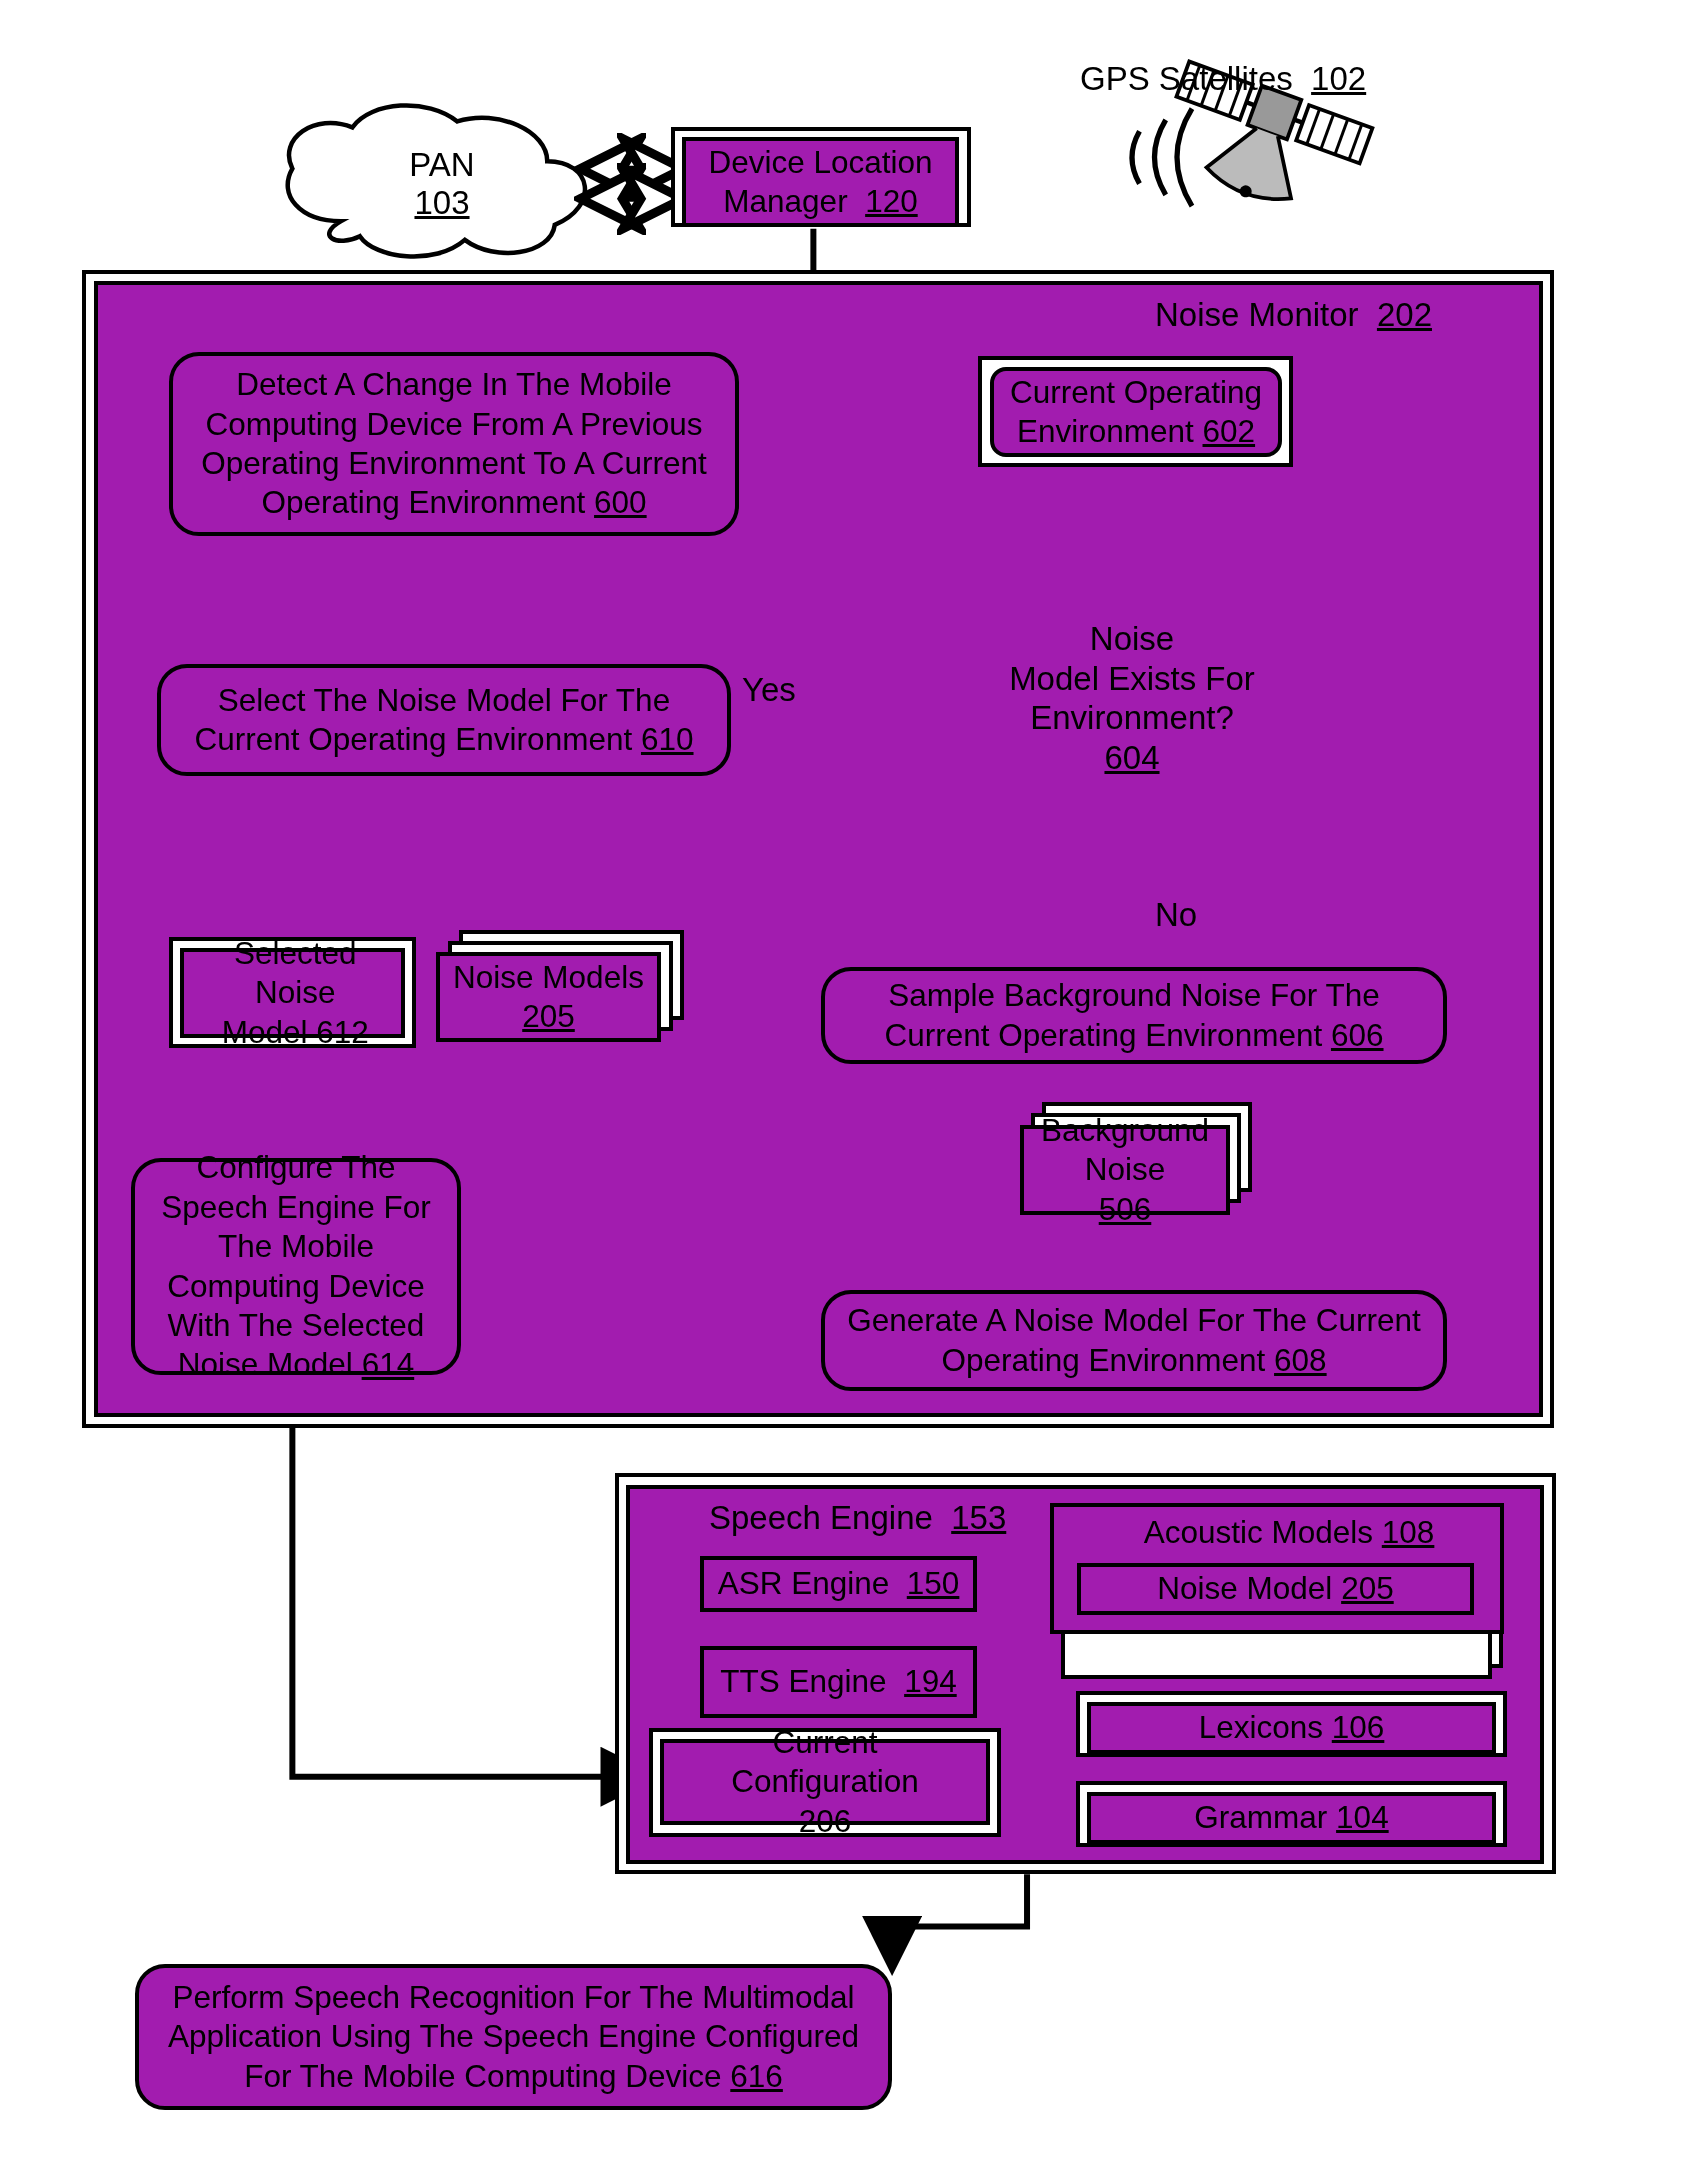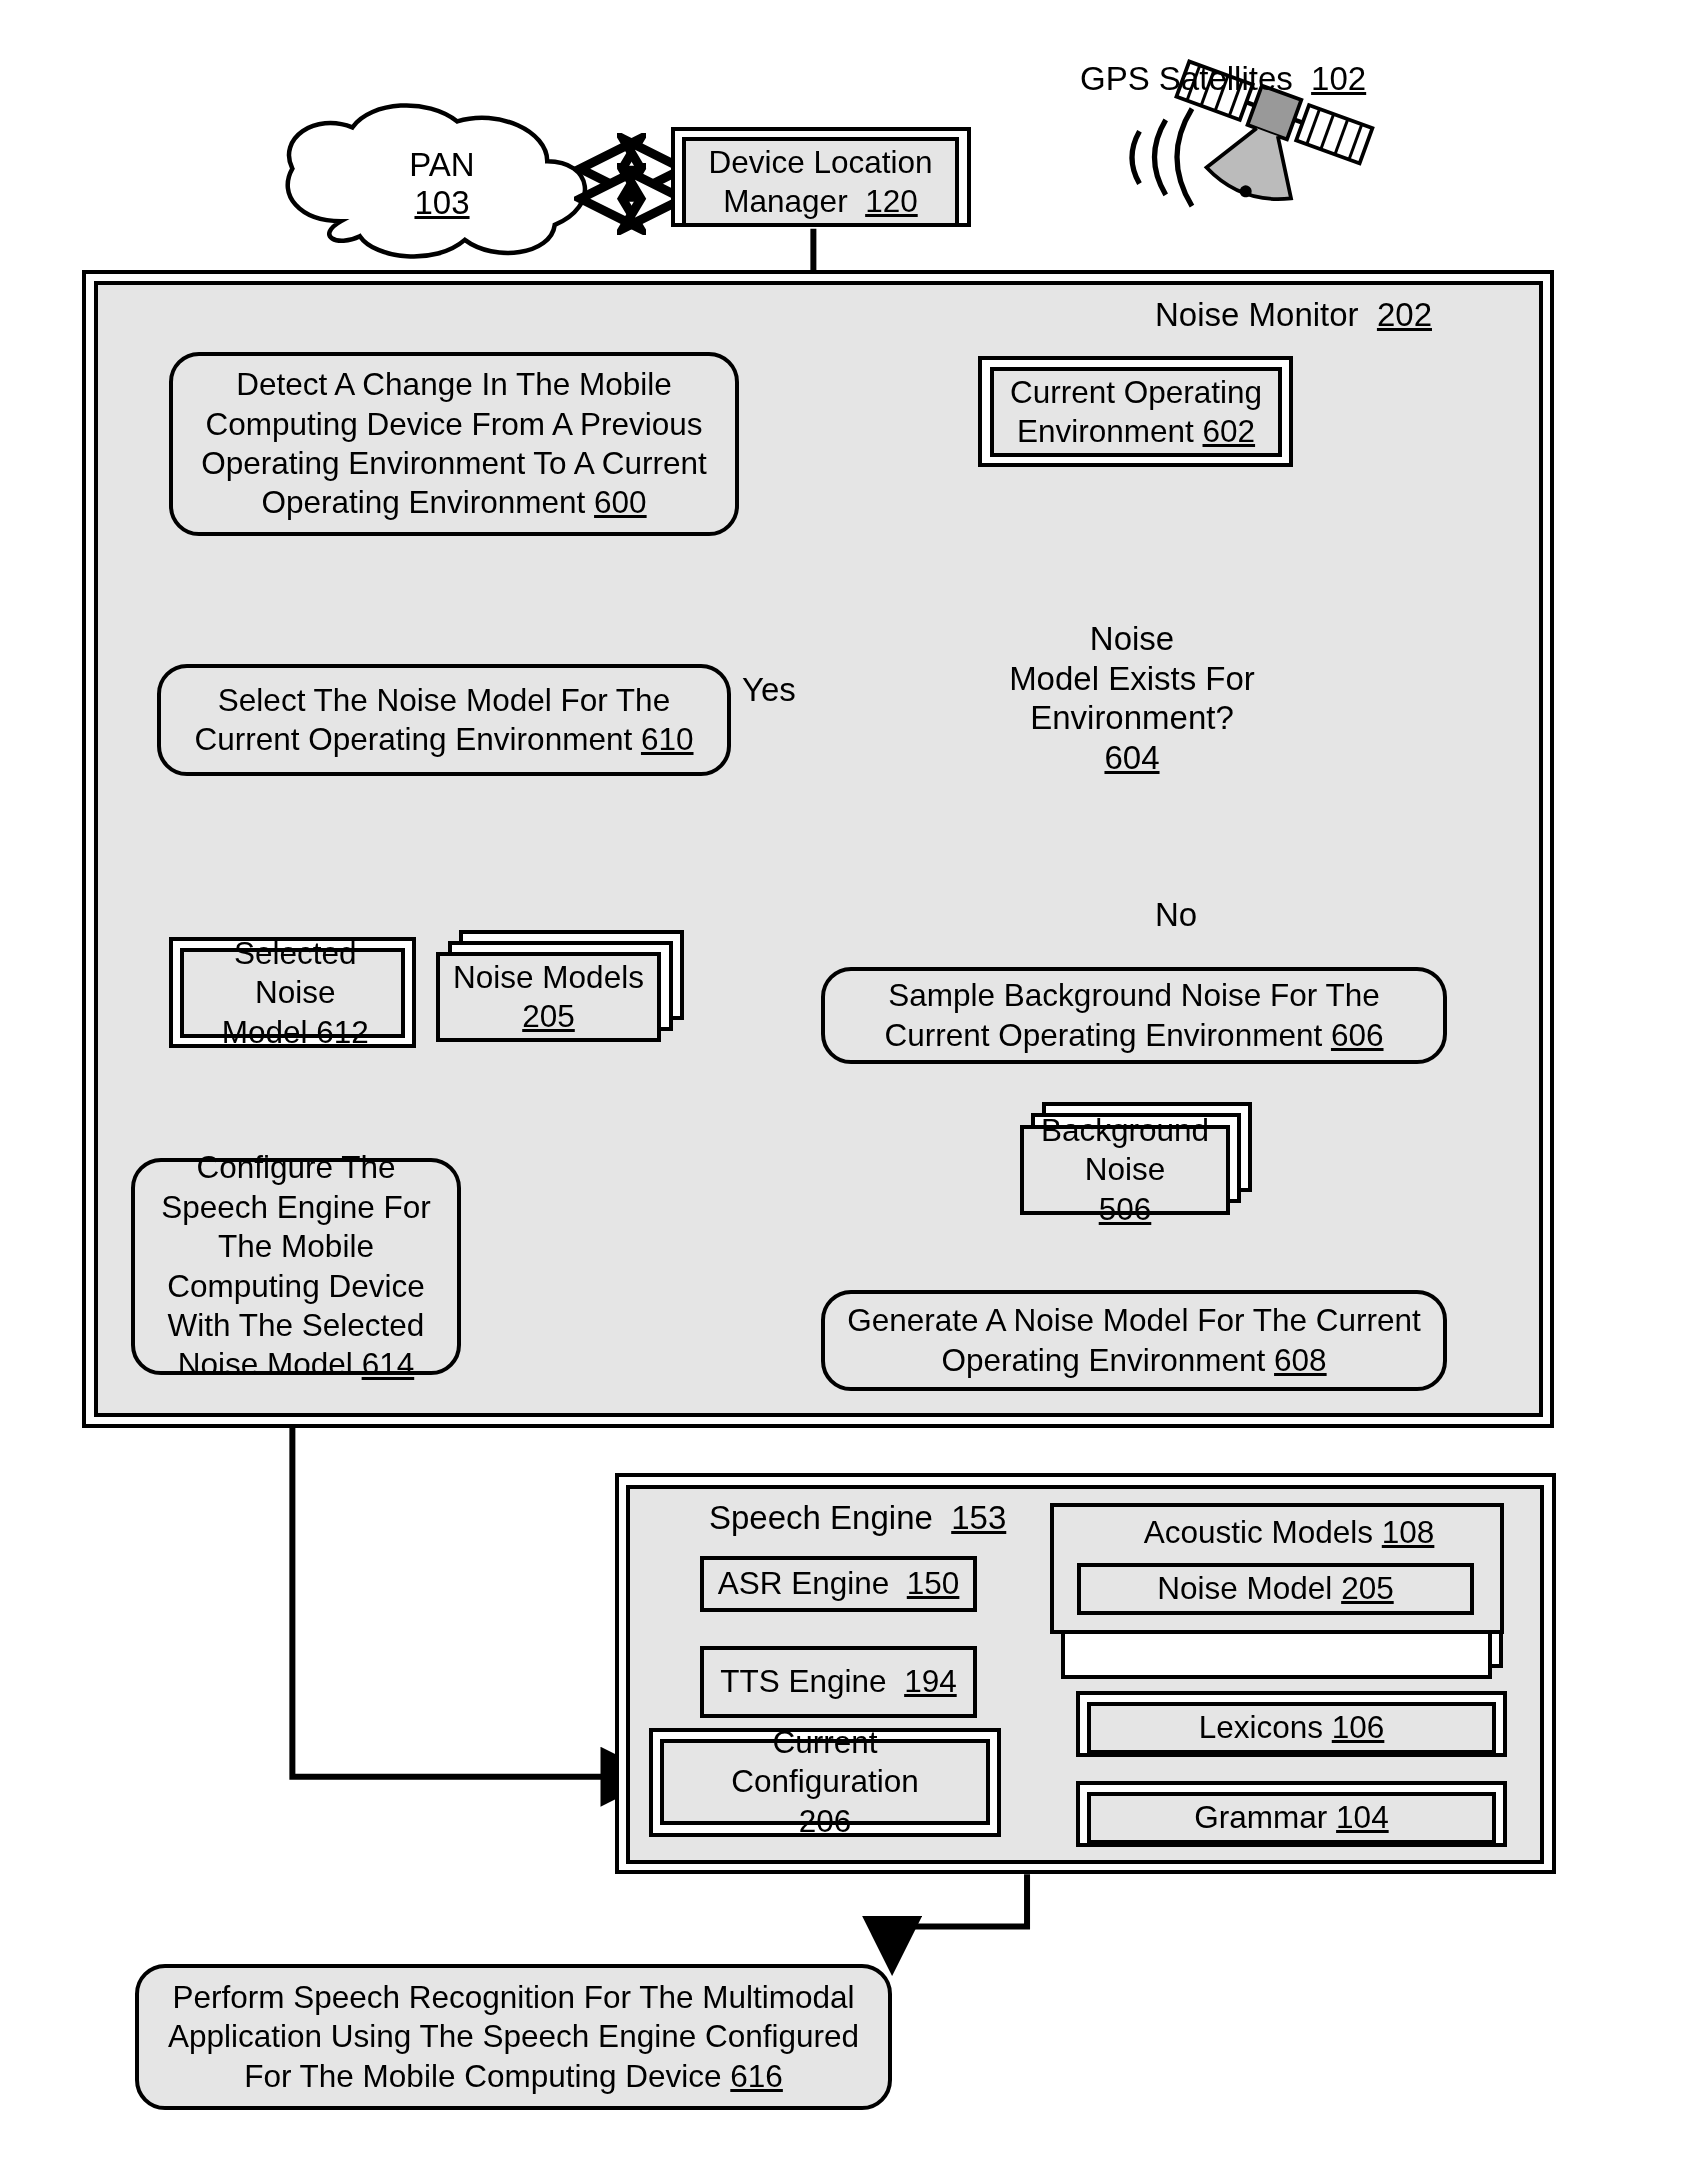--- a/index.html
+++ b/index.html
@@ -7,21 +7,21 @@
     margin: 0;
     background: #fff;
     font-family: Arial, Helvetica, sans-serif;
     width: 1683px;
     height: 2183px;
     position: relative;
   }
   .box {
     position: absolute;
     border: 4.5px solid #000;
-    background: #e5e5e5;
+    background: #a21caf;
     text-align: center;
     display: flex;
     align-items: center;
     justify-content: center;
     flex-direction: column;
     font-size: 31.5px;
     line-height: 1.25;
     padding: 7.5px 10.5px;
   }
   .stack-shadow-1 {
@@ -151,21 +151,21 @@
 <div class="box" style="left:94px; top:281px; width:1449px; height:1136px; align-items:stretch; justify-content:flex-start; padding:0;"></div>
 <div class="label-outside" style="left:1155px; top:296px;">
   <span>Noise Monitor</span>&nbsp;&nbsp;<span class="underline">202</span>
 </div>
 
 <div class="box round" style="left:169px; top:352px; width:570px; height:184px;">
   <div><span>Detect A Change In The Mobile Computing Device From A Previous Operating Environment To A Current Operating Environment</span>&nbsp;<span class="underline">600</span></div>
 </div>
 
 <div class="stack-shadow-1" style="left:978px; top:356px; width:315px; height:111px;"></div>
-<div class="box" style="left:990px; top:367px; width:292px; height:90px;">
+<div class="box" style="left:990px; top:367px; width:292px; height:90px;border-radius:16px;">
   <div><span>Current Operating Environment</span>&nbsp;<span class="underline">602</span></div>
 </div>
 
 <div class="label-outside" style="left:967px; top:619px; width:330px; text-align:center; line-height:1.2;">
   <div>Noise</div>
   <div>Model Exists For</div>
   <div>Environment?</div>
   <div class="underline">604</div>
 </div>
 <div class="label-outside" style="left:742px; top:671px;">Yes</div>

